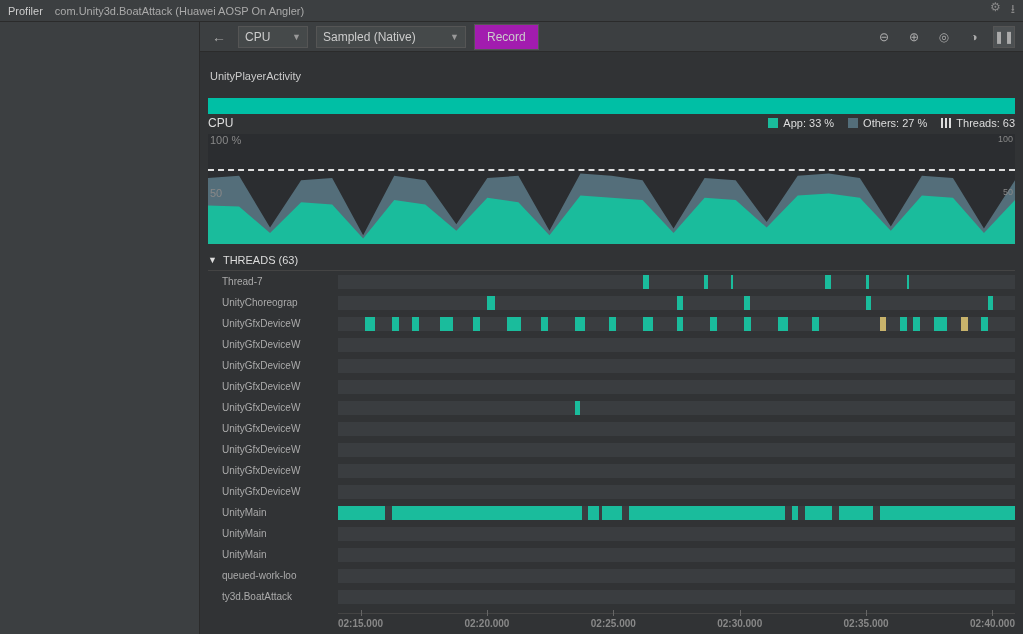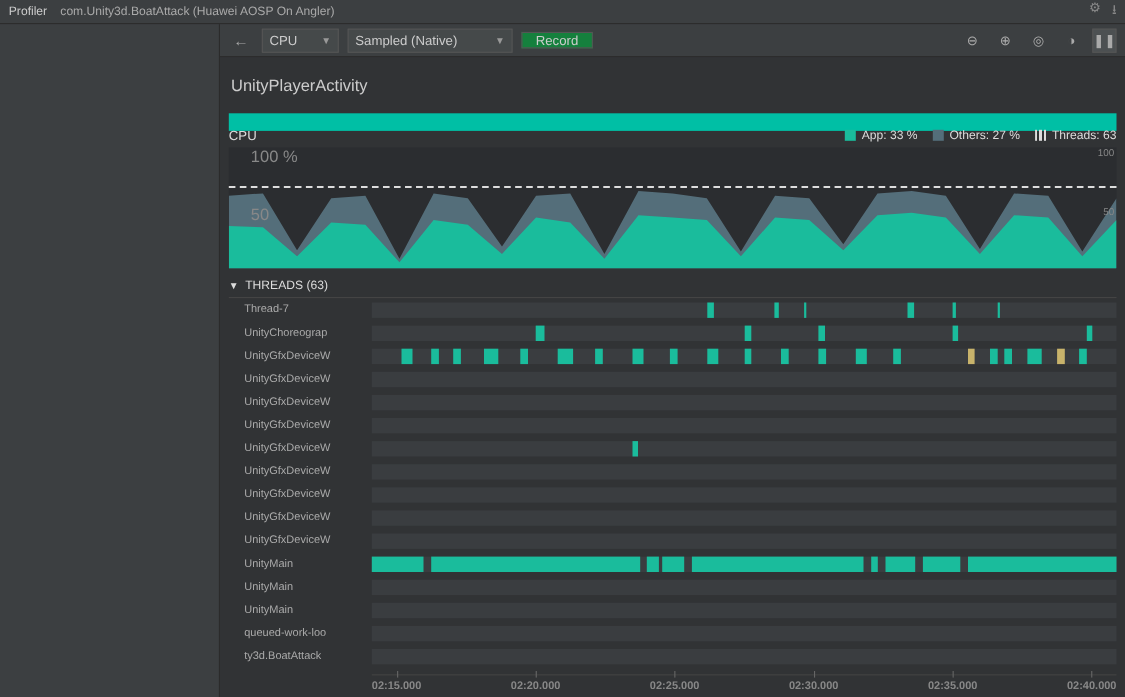--- a/index.html
+++ b/index.html
@@ -23,40 +23,40 @@
 .session .dot { display: inline-block; width: 8px; height: 8px; background: #4caf50; border-radius: 50%; margin-left: 4px; }
 .session .name { font-size: 11px; color: #ccc; margin-top: 2px; }
 .session .dur { font-size: 10px; color: #888; margin-top: 2px; }
 
 .content { flex: 1; display: flex; flex-direction: column; background: #313335; }
 .toolbar { height: 30px; display: flex; align-items: center; gap: 8px; padding: 0 8px; border-bottom: 1px solid #2b2b2b; background: #3c3f41; }
 .toolbar .back { width: 22px; height: 22px; display:flex; align-items:center; justify-content:center; color:#aaa; font-size: 14px; }
 .toolbar .dd { background: #45494a; border: 1px solid #555; height: 22px; padding: 0 6px; display: flex; align-items: center; color: #ccc; min-width: 70px; }
 .toolbar .dd .caret { margin-left: auto; font-size: 9px; color: #999; }
 .toolbar .dd2 { min-width: 150px; }
-.toolbar .btn { background: #15803d; border: 1px solid #555; height: 15px; padding: 0 12px; display: flex; align-items: center; color: #ccc; }
+.toolbar .btn { background: #a21caf; border: 1px solid #555; height: 26px; padding: 0 12px; display: flex; align-items: center; color: #ccc; }
 .toolbar .spacer { flex: 1; }
 .toolbar .icon-btn { width: 22px; height: 22px; display:flex; align-items:center; justify-content:center; color:#aaa; border:1px solid transparent; }
 .toolbar .pause { border: 1px solid #555; background:#4c5052; }
 
 .activity-row { height: 36px; margin-top: 18px; padding: 0 8px; }
-.activity-label { font-size: 15px; color: #ccc; margin-bottom: 16px; padding-left: 2px; }
+.activity-label { font-size: 11px; color: #ccc; margin-bottom: 16px; padding-left: 2px; }
 .activity-bar { height: 16px; background: #00bfa5; }
 
 .cpu-section { padding: 0 8px; margin-top: 10px; }
 .cpu-header { display: flex; align-items: center; font-size: 12px; color: #ddd; }
 .cpu-header .legend { margin-left: auto; display: flex; gap: 14px; font-size: 11px; }
 .cpu-header .legend .item { display: flex; align-items: center; gap: 5px; }
 .cpu-header .swatch { width: 10px; height: 10px; }
 .cpu-header .sw-app { background: #1abc9c; }
 .cpu-header .sw-others { background: #546e7a; }
 .cpu-header .sw-threads { background: repeating-linear-gradient(90deg,#ddd 0 2px,transparent 2px 4px); }
 
 .cpu-chart { position: relative; height: 110px; margin-top: 4px; background: #2b2d30; }
-.cpu-chart .ylabel { position: absolute; left: 20px; font-size: 15px; color: #888; text-align: center; }
+.cpu-chart .ylabel { position: absolute; left: 2px; font-size: 11px; color: #888; text-align: center; }
 .cpu-chart .yl-100 { top: 0; }
 .cpu-chart .yl-50 { top: 48%; }
 .cpu-chart .yr-100 { position:absolute; right:2px; top:0; font-size:9px; color:#888; }
 .cpu-chart .yr-50 { position:absolute; right:2px; top:48%; font-size:9px; color:#888; }
 .cpu-chart svg { width: 100%; height: 100%; display: block; }
 .cpu-chart .threads-line { position:absolute; top:35px; left:0; right:0; border-top: 2px dashed #ddd; }
 
 .threads-section { padding: 0 8px; margin-top: 10px; }
 .threads-hdr { display:flex; align-items:center; gap:6px; font-size: 11px; color: #ddd; border-bottom:1px solid #444; padding-bottom:4px; }
 .threads-hdr .caret { font-size: 9px; }

